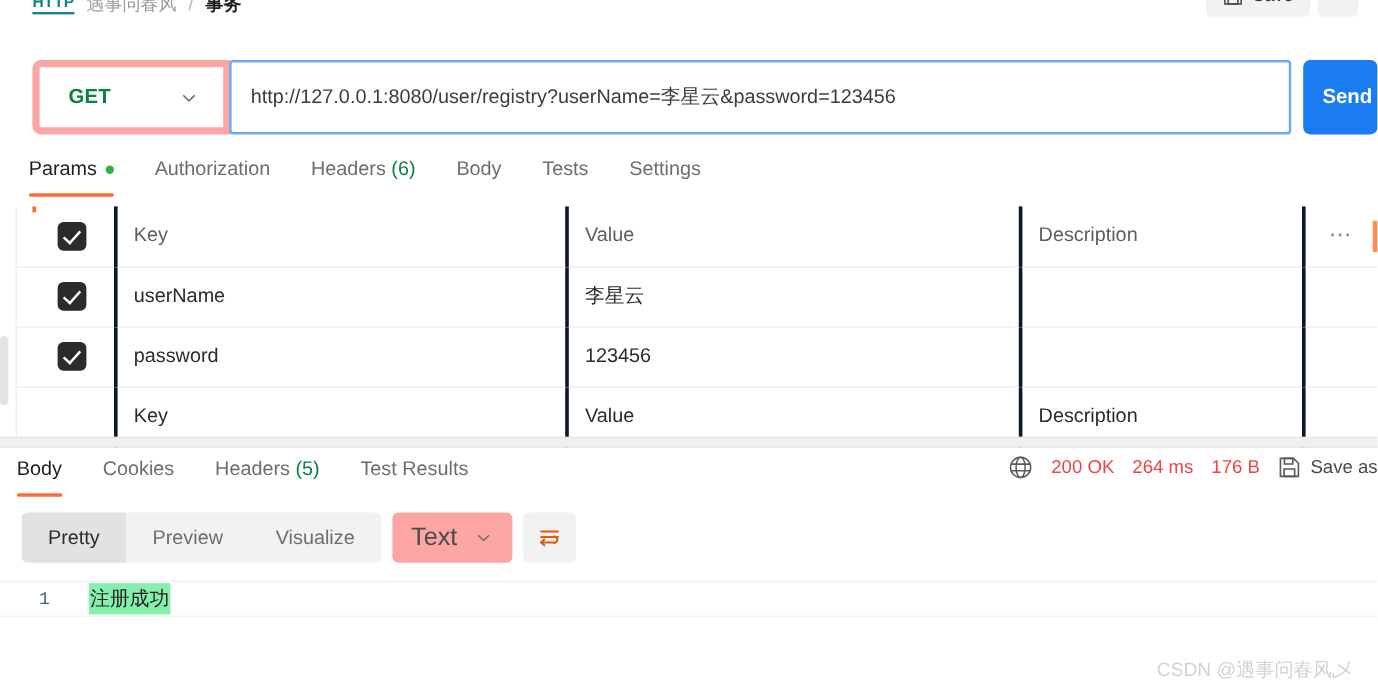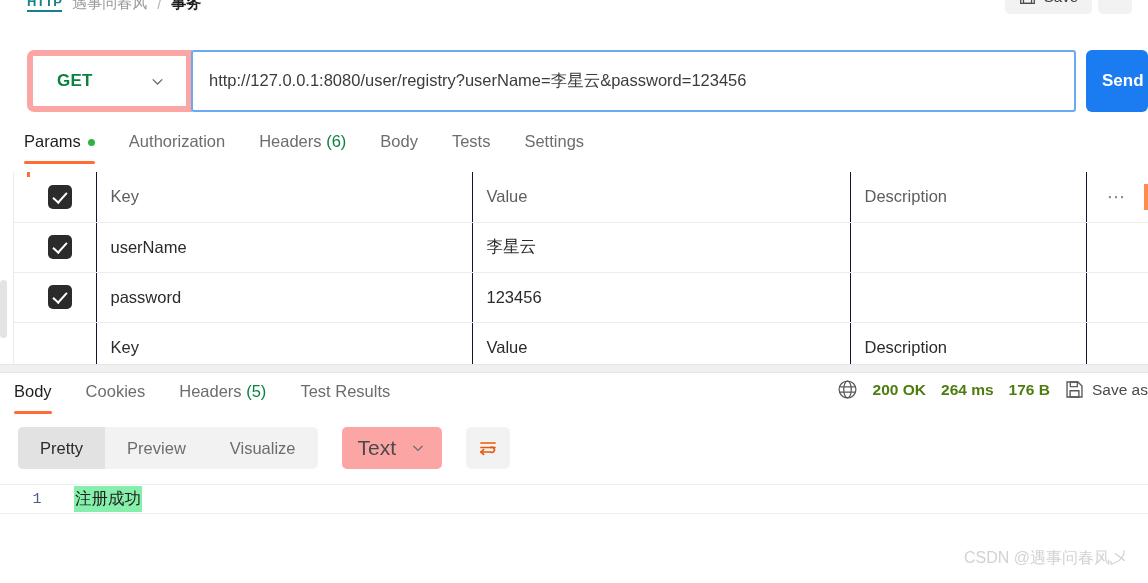--- a/index.html
+++ b/index.html
@@ -200,21 +200,21 @@
   .accent-left {
     position: absolute;
     left: 27px; top: 0;
     width: 3px; height: 5px;
     background: #ff6c37;
   }
   .ptable { width: 1148px; border-collapse: collapse; table-layout: fixed; }
   .ptable tr { height: 50px; }
   .ptable td {
     border-bottom: 1px solid #ececec;
-    border-right: 1px solid #0f172a;
+    border-right: 3px solid #0f172a;
     padding: 0 14px;
     font-size: 16.5px;
     color: #2b2b2b;
     vertical-align: middle;
     overflow: hidden;
     white-space: nowrap;
   }
   .c-check { width: 96px; padding-left: 0 !important; text-align: left; }
   .c-check-inner { padding-left: 48px; }
   .c-key   { width: 376px; }
@@ -281,33 +281,33 @@
   }
   .status-group {
     position: absolute;
     right: 0; top: 6px;
     display: flex;
     align-items: center;
     gap: 15px;
     font-size: 15.5px;
     padding-right: 0;
   }
-  .stat-green { color: #4d7c0f; font-weight: bold; }
+  .stat-green { color: #ef4444; }
   .save-as {
     display: flex; align-items: center; gap: 8px;
     color: #4a4a4a; cursor: pointer; white-space: nowrap;
   }
 
   
   .viewer-bar {
     position: absolute;
     top: 427px; left: 18px;
     display: flex;
     align-items: flex-end;
-    gap: 24px;
+    gap: 9px;
   }
   .seg {
     display: flex;
     background: #f2f2f2;
     border-radius: 5px;
     height: 42px;
     overflow: hidden;
   }
   .seg-item {
     display: flex; align-items: center;

